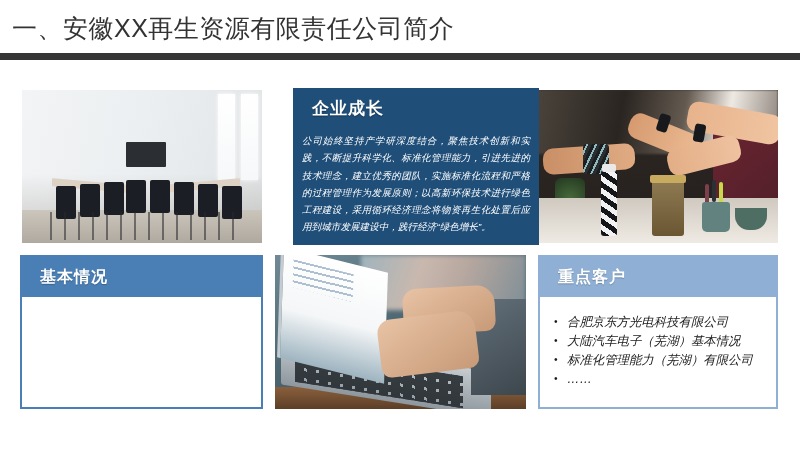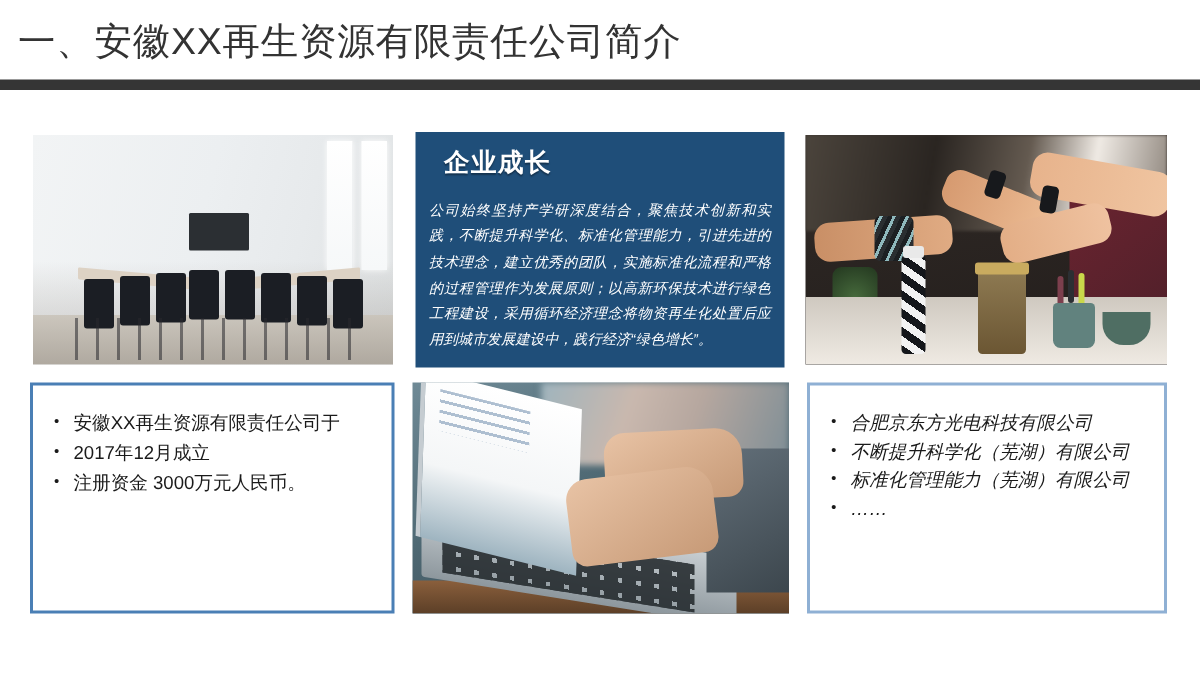--- a/index.html
+++ b/index.html
@@ -222,21 +222,21 @@
     display: flex;
     align-items: center;
   }
   .panel-body {
     background: #ffffff;
     box-sizing: border-box;
   }
 
   
   .panel-growth {
-    left: 277px; top: 88px; width: 246px; height: 157px;
+    left: 293px; top: 88px; width: 246px; height: 157px;
     background: #1f4e79;
   }
   .panel-growth .panel-head {
     height: 40px;
     padding-left: 19px;
     font-size: 17px;
     letter-spacing: 1px;
     text-shadow: 0 1px 1px rgba(0,0,0,0.35);
   }
   .panel-growth .panel-body {
@@ -381,40 +381,31 @@
   </div>
 
   <div class="panel panel-growth">
     <div class="panel-head">企业成长</div>
     <div class="panel-body">
       <p class="growth-text">公司始终坚持产学研深度结合，聚焦技术创新和实践，不断提升科学化、标准化管理能力，引进先进的技术理念，建立优秀的团队，实施标准化流程和严格的过程管理作为发展原则；以高新环保技术进行绿色工程建设，采用循环经济理念将物资再生化处置后应用到城市发展建设中，践行经济“绿色增长”。</p>
     </div>
   </div>
 
   <div class="panel panel-basic">
-    <ul class="bullet-list">
-      <li>
-        <span>安徽XX再生资源有限责任公司于</span>
-      </li>
-      <li style="padding-left:13px; list-style:none;">
-        <span class="bullet-sub">2017年12月成立</span>
-      </li>
-      <li>
-        <span>注册资金 3000万元人民币。</span>
-      </li>
-    </ul>
+    <div class="panel-head">基本情况</div>
   </div>
 
   <div class="panel panel-clients">
+    <div class="panel-head">重点客户</div>
     <ul class="bullet-list tight">
       <li>
         <span>合肥京东方光电科技有限公司</span>
       </li>
       <li>
-        <span>不断提升科学化（芜湖）有限公司</span>
+        <span>大陆汽车电子（芜湖）基本情况</span>
       </li>
       <li>
         <span>标准化管理能力（芜湖）有限公司</span>
       </li>
       <li>
         <span>……</span>
       </li>
     </ul>
   </div>
 

